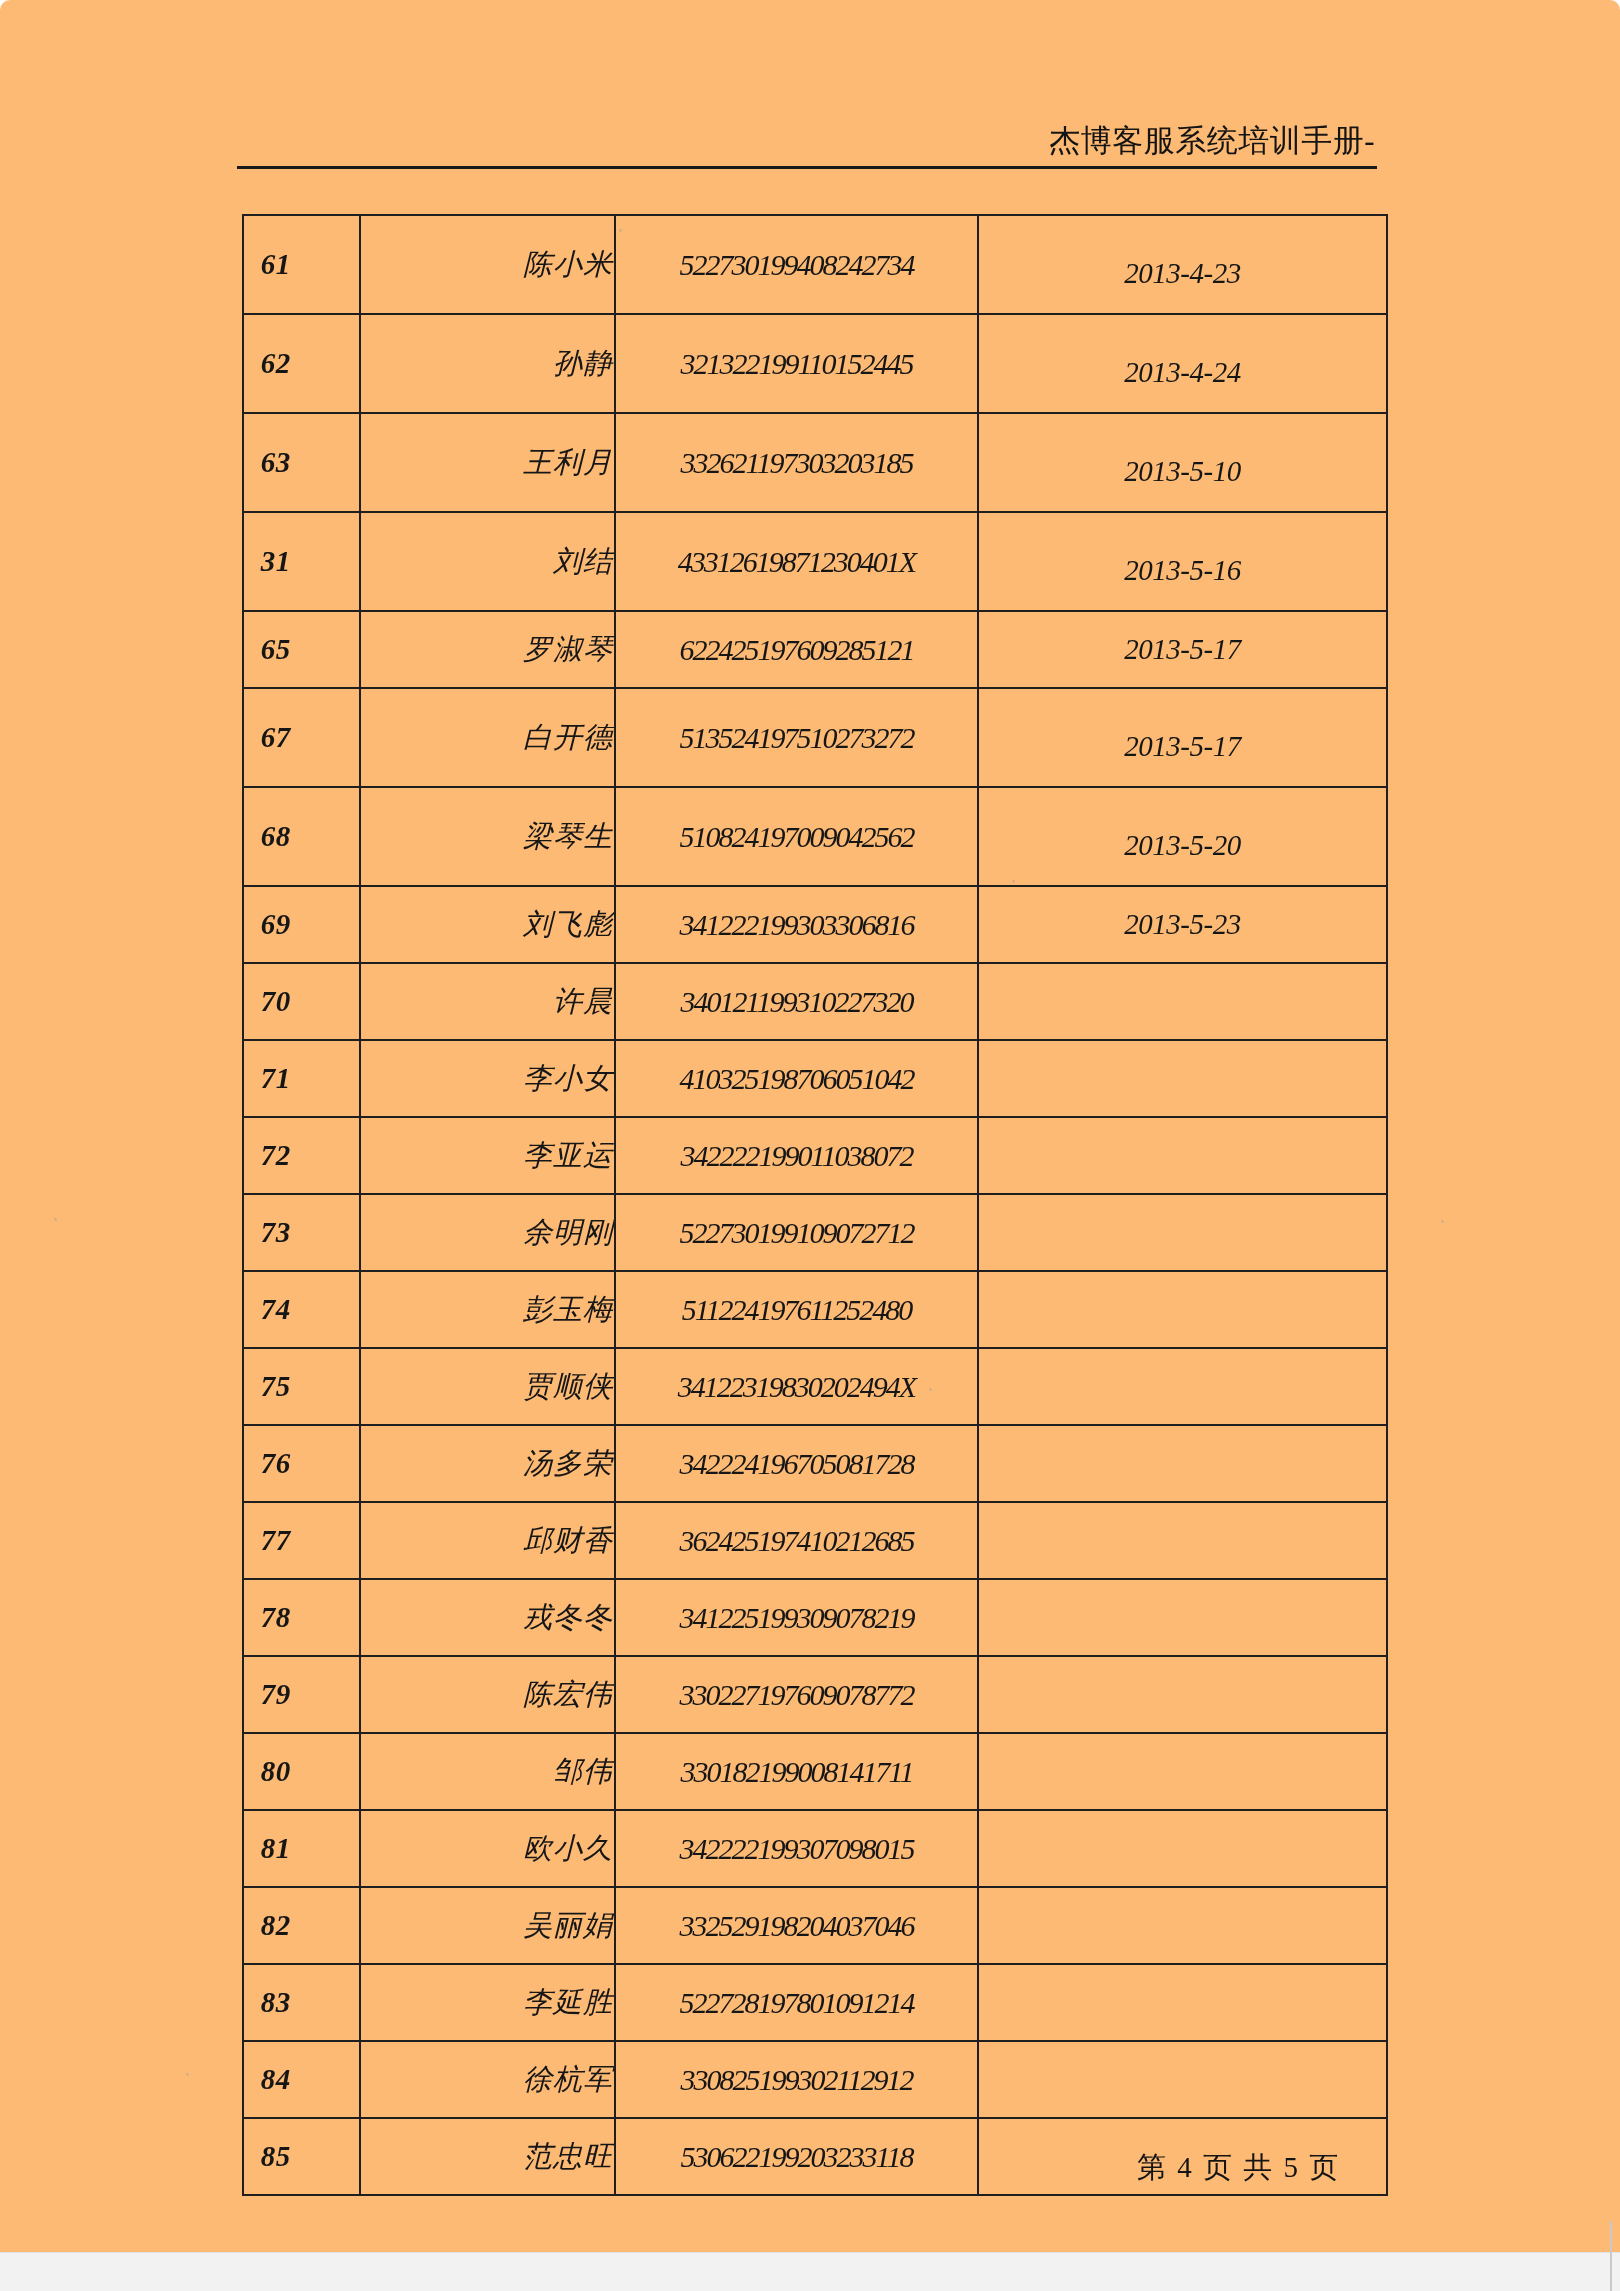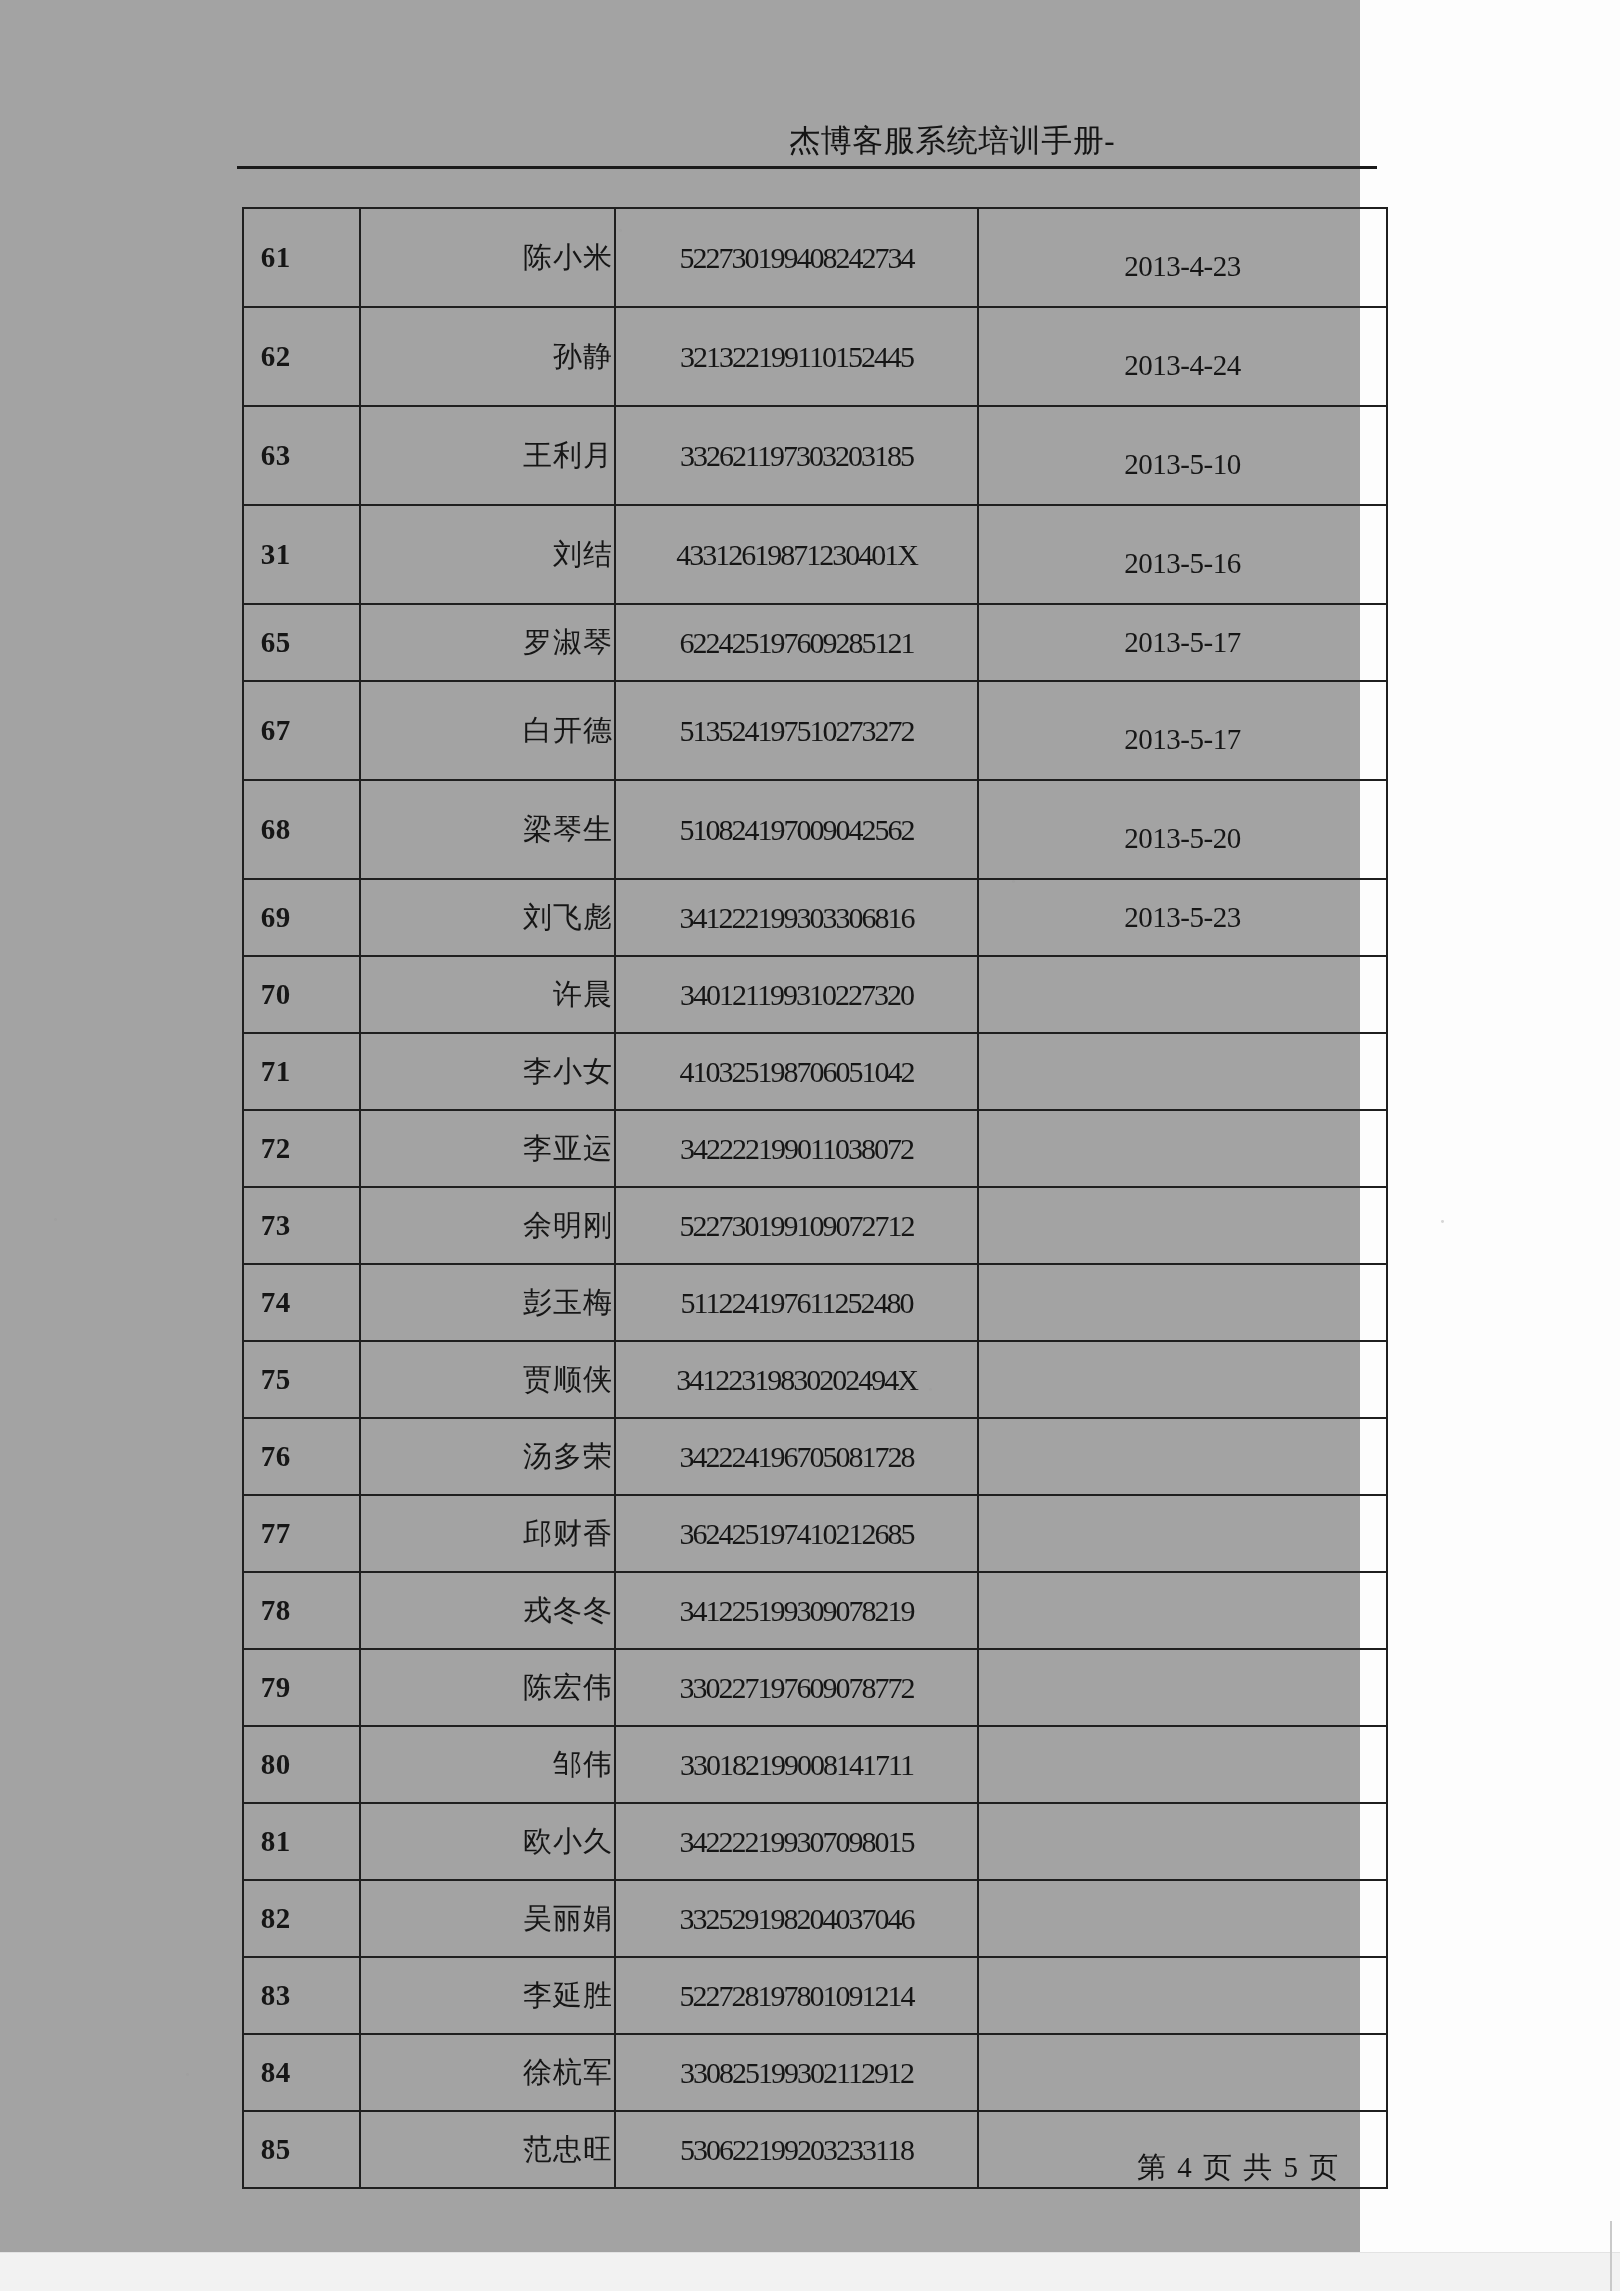--- a/index.html
+++ b/index.html
@@ -7,23 +7,24 @@
     padding: 0;
     width: 1620px;
     height: 2292px;
     background: #fdfdfd;
     font-family: "Liberation Serif", "DejaVu Serif", serif;
     color: #161616;
     overflow: hidden;
   }
   .page {
     position: relative;
-    width: 1360px;
+    width: 1620px;
     height: 2292px;
-    background: #a3a3a3;
+    background: #fdba74;
+    border-radius: 10px;
   }
   
   .header-title {
     position: absolute;
     top: 119px;
     right: 245px;
     font-size: 31px;
     line-height: 43px;
     letter-spacing: 0.5px;
     color: #141414;
@@ -33,26 +34,27 @@
     position: absolute;
     top: 166px;
     left: 237px;
     width: 1140px;
     height: 2.9px;
     background: #1a1a1a;
   }
   
   table.roster {
     position: absolute;
-    top: 207px;
+    top: 214px;
     left: 242px;
     width: 1143px;
     border-collapse: collapse;
     table-layout: fixed;
     border: 2.9px solid #161616;
+    font-style: italic;
   }
   table.roster td {
     border: 2px solid #1f1f1f;
     height: 73px; 
     overflow: hidden;
     white-space: nowrap;
   }
   td.c-num {
     text-align: left;
     padding-left: 16.7px;

